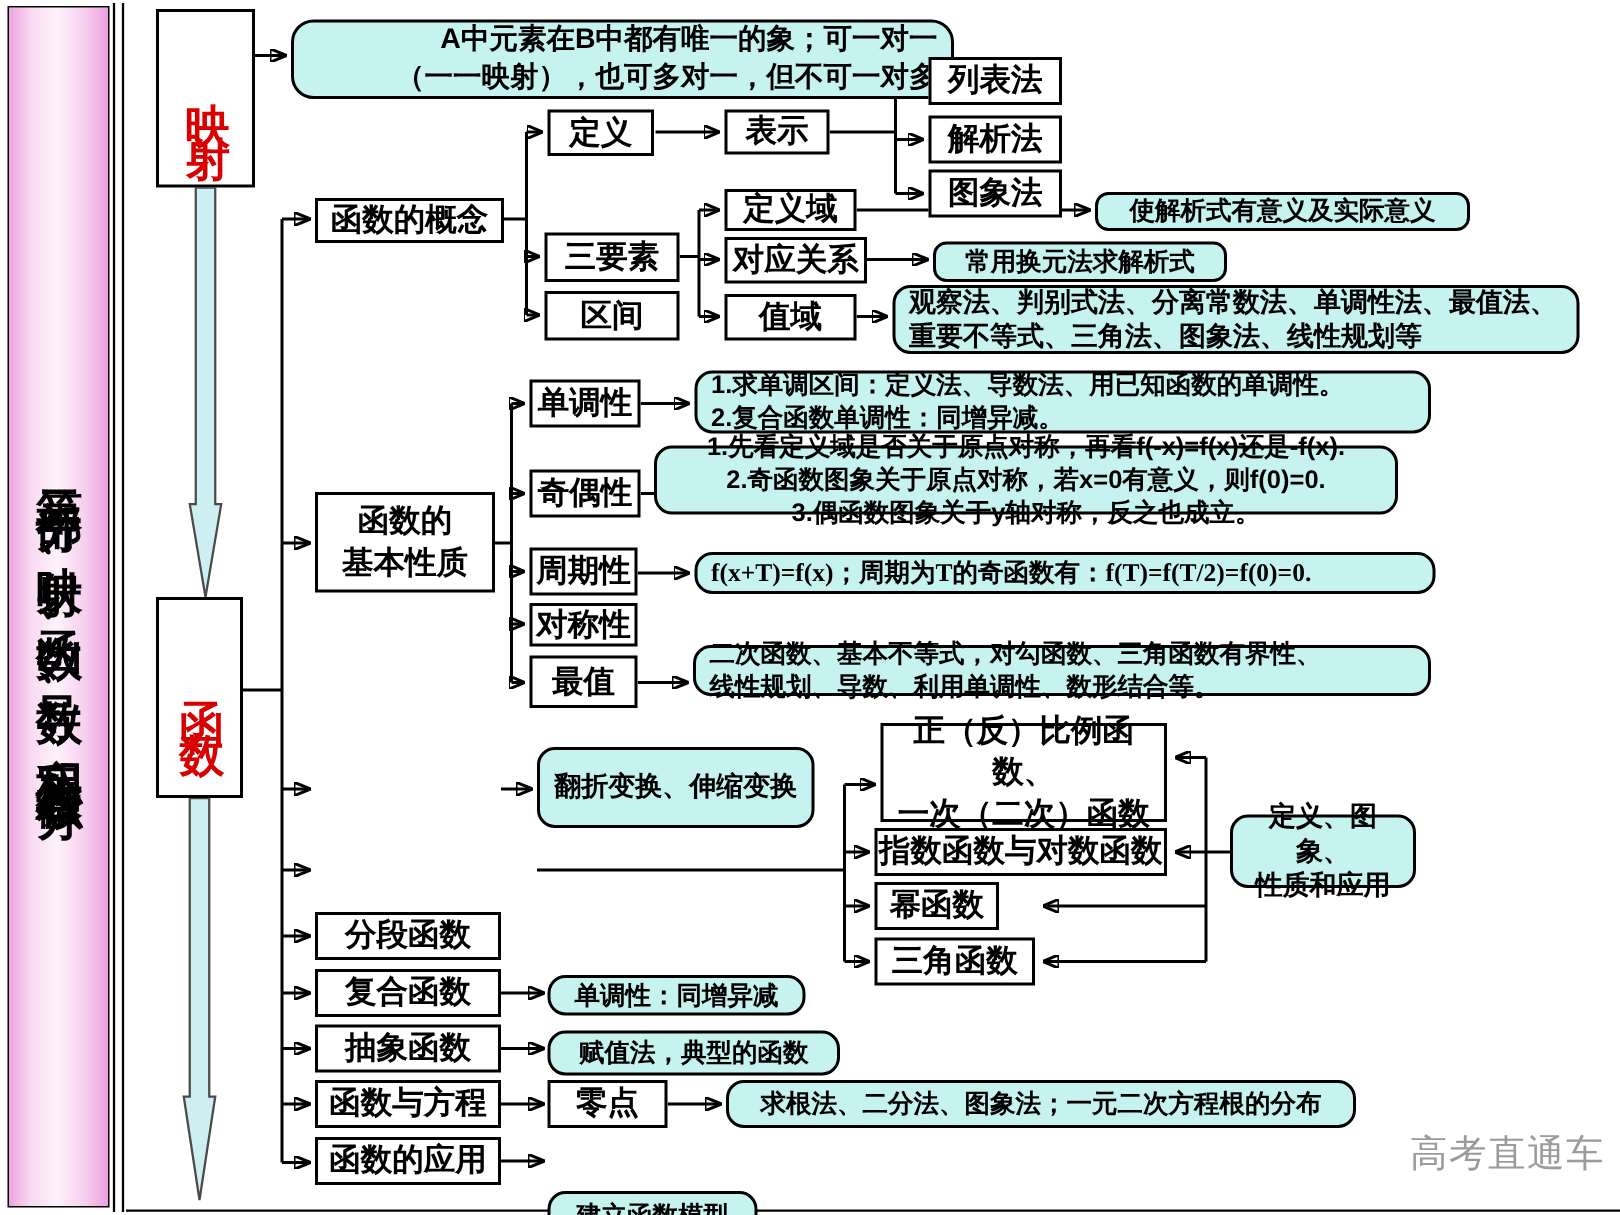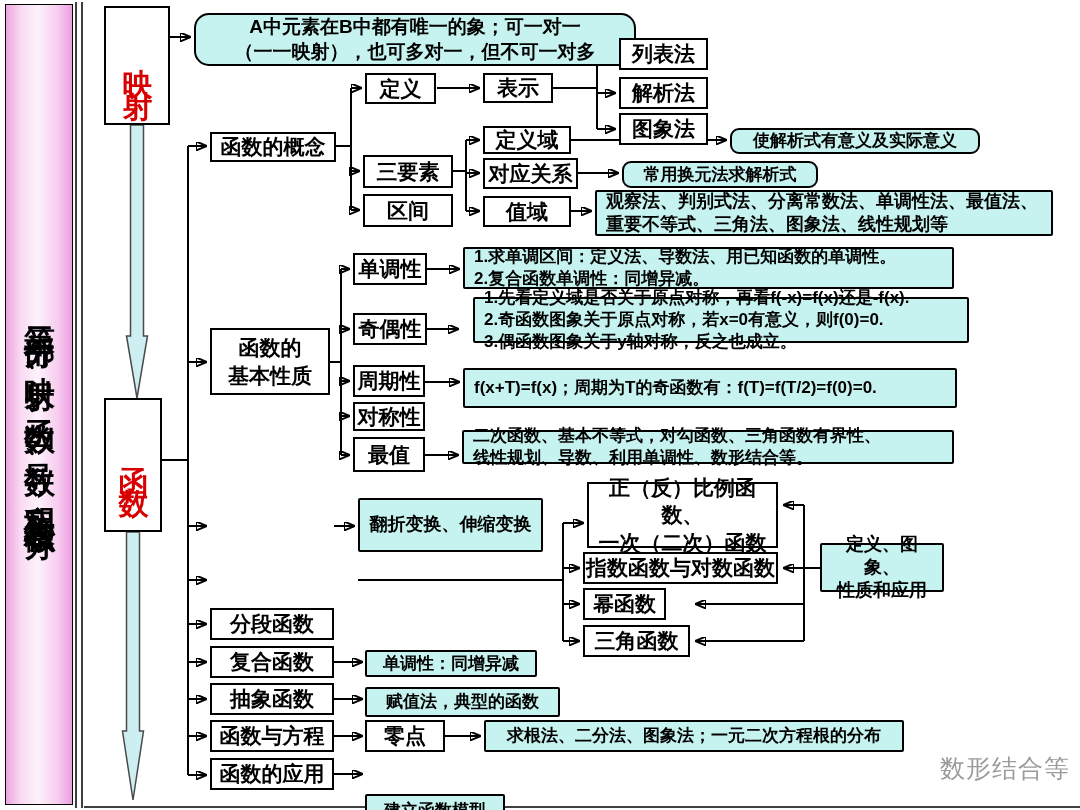--- a/index.html
+++ b/index.html
@@ -5,21 +5,21 @@
   html,body{margin:0;padding:0;background:#fff;}
   .stage{position:relative;width:1080px;height:810px;background:#ffffff;overflow:hidden;
          font-family:"Liberation Sans","DejaVu Sans",sans-serif;color:#000;}
   .wires{position:absolute;left:0;top:0;width:1080px;height:810px;}
   .wires path,.wires line{stroke:#000;stroke-width:2;fill:none;}
   .wires .thin{stroke-width:1.5;}
   .wires .cyanarrow{fill:#cdeff2;stroke:#4a4a4a;stroke-width:1.5;}
   .node{position:absolute;background:#fff;border:2px solid #000;box-sizing:border-box;
         display:flex;flex-direction:column;align-items:center;justify-content:center;
         font-weight:bold;font-size:21px;line-height:1.3;text-align:center;}
-  .note{position:absolute;background:#c6f3ef;border:2px solid #000;border-radius:2px;box-sizing:border-box;
+  .note{position:absolute;background:#c6f3ef;border:2px solid #000;border-radius:12px;box-sizing:border-box;
         display:flex;flex-direction:column;justify-content:center;align-items:flex-start;
         font-weight:bold;font-size:17px;line-height:1.28;padding:2px 9px;text-align:left;}
   .note.center{align-items:center;text-align:center;}
   .bignode{position:absolute;background:#fff;border:2.5px solid #000;box-sizing:border-box;
         color:#d80000;font-weight:bold;font-size:30px;
         writing-mode:vertical-rl;text-orientation:upright;letter-spacing:22px;
         display:flex;align-items:center;justify-content:center;}
   .sidebar{position:absolute;left:5px;top:4px;width:68px;height:801px;box-sizing:border-box;
         border:1.5px solid #000;
         background:linear-gradient(90deg,#eda4e0 0%,#f9d9f2 22%,#fdf2fb 48%,#f7cdef 78%,#ec9fdf 100%);
@@ -113,21 +113,21 @@
     <path d="M334,774 H362" marker-end="url(#ah)"></path>
   </svg>
 
   <div class="sidebar">
     <span>第二部分　映射、函数、导数、定积分与微积分</span>
   </div>
 
   <div class="bignode" style="left:104px;top:6px;width:66px;height:119px;">映射</div>
   <div class="bignode" style="left:104px;top:398px;width:58px;height:134px;">函数</div>
 
-  <div class="note center" style="left:194px;top:13px;width:442px;height:53px;font-size:19px;border-radius:15px;">
+  <div class="note center" style="left:194px;top:13px;width:442px;height:53px;font-size:19px;border-radius:15px;align-items:flex-end;">
     <div>A中元素在B中都有唯一的象；可一对一</div>
     <div>（一一映射），也可多对一，但不可一对多</div>
   </div>
 
   <div class="node" style="left:210px;top:132px;width:126px;height:30px;">函数的概念</div>
   <div class="node" style="left:365px;top:73px;width:71px;height:31px;">定义</div>
   <div class="node" style="left:483px;top:73px;width:70px;height:30px;">表示</div>
   <div class="node" style="left:619px;top:38px;width:89px;height:32px;">列表法</div>
   <div class="node" style="left:619px;top:77px;width:89px;height:32px;">解析法</div>
   <div class="node" style="left:619px;top:113px;width:89px;height:32px;">图象法</div>
@@ -149,26 +149,26 @@
   </div>
   <div class="node" style="left:353px;top:253px;width:74px;height:32px;">单调性</div>
   <div class="node" style="left:353px;top:313px;width:74px;height:32px;">奇偶性</div>
   <div class="node" style="left:353px;top:365px;width:72px;height:32px;">周期性</div>
   <div class="node" style="left:353px;top:402px;width:72px;height:29px;">对称性</div>
   <div class="node" style="left:353px;top:437px;width:72px;height:35px;">最值</div>
   <div class="note" style="left:463px;top:247px;width:491px;height:42px;">
     <div>1.求单调区间：定义法、导数法、用已知函数的单调性。</div>
     <div>2.复合函数单调性：同增异减。</div>
   </div>
-  <div class="note" style="left:473px;top:297px;width:496px;height:46px;">
+  <div class="note" style="left:436px;top:297px;width:496px;height:46px;align-items:center;">
     <div>1.先看定义域是否关于原点对称，再看f(-x)=f(x)还是-f(x).</div>
     <div>2.奇函数图象关于原点对称，若x=0有意义，则f(0)=0.</div>
     <div>3.偶函数图象关于y轴对称，反之也成立。</div>
   </div>
-  <div class="note" style="left:463px;top:368px;width:494px;height:40px;">f(x+T)=f(x)；周期为T的奇函数有：f(T)=f(T/2)=f(0)=0.</div>
+  <div class="note" style="left:463px;top:368px;width:494px;height:28px;font-family:Liberation Serif, serif;">f(x+T)=f(x)；周期为T的奇函数有：f(T)=f(T/2)=f(0)=0.</div>
   <div class="note" style="left:462px;top:430px;width:492px;height:34px;">
     <div>二次函数、基本不等式，对勾函数、三角函数有界性、</div>
     <div>线性规划、导数、利用单调性、数形结合等。</div>
   </div>
 
   <div class="note center" style="left:358px;top:498px;width:185px;height:54px;font-size:18px;">
     <div>翻折变换、伸缩变换</div>
   </div>
 
   <div class="node" style="left:587px;top:482px;width:191px;height:66px;">
@@ -187,14 +187,14 @@
   <div class="node" style="left:210px;top:646px;width:124px;height:32px;">复合函数</div>
   <div class="note center" style="left:365px;top:650px;width:172px;height:27px;">单调性：同增异减</div>
   <div class="node" style="left:210px;top:683px;width:124px;height:32px;">抽象函数</div>
   <div class="note center" style="left:365px;top:687px;width:195px;height:30px;">赋值法，典型的函数</div>
   <div class="node" style="left:210px;top:720px;width:124px;height:32px;">函数与方程</div>
   <div class="node" style="left:365px;top:720px;width:80px;height:32px;">零点</div>
   <div class="note center" style="left:484px;top:720px;width:420px;height:32px;">求根法、二分法、图象法；一元二次方程根的分布</div>
   <div class="node" style="left:210px;top:758px;width:124px;height:32px;">函数的应用</div>
   <div class="note center" style="left:365px;top:794px;width:140px;height:33px;">建立函数模型</div>
 
-  <div class="watermark">数形结合等</div>
+  <div class="watermark">高考直通车</div>
 </div>
 
 </body></html>

